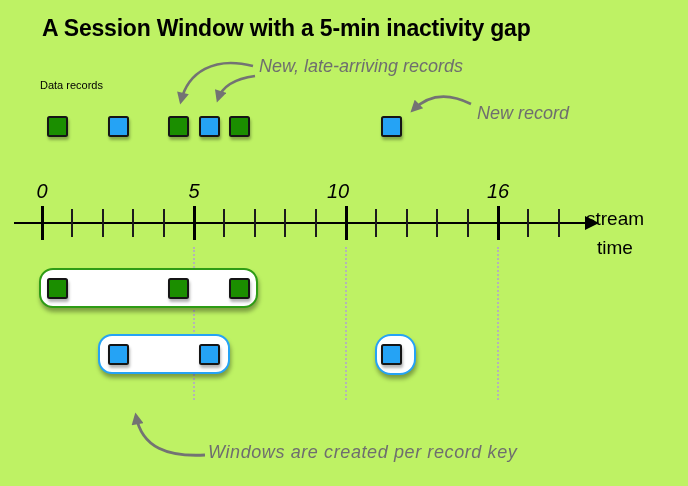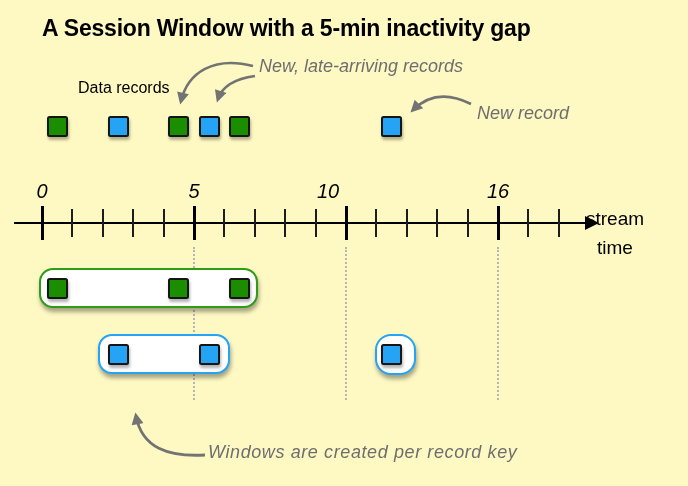--- a/index.html
+++ b/index.html
@@ -1,28 +1,27 @@
 <!DOCTYPE html>
 <html><head>
 <meta charset="utf-8">
 <style>
   html,body { margin:0; padding:0; background:#ffffff; }
   #canvas {
-    position:relative; width:688px; height:486px; background:#fef9c3;
+    position:relative; width:688px; height:486px; background:#bef264;
     overflow:hidden; font-family:"Liberation Sans", sans-serif;
   }
   .title {
     position:absolute; left:42px; top:15px;
     font-size:23px; font-weight:bold; color:#000; letter-spacing:-0.2px;
     white-space:nowrap;
   }
   .data-records-label {
-    position:absolute; left:40px; top:79px; font-size:16px; color:#000;
+    position:absolute; left:40px; top:79px; font-size:11px; color:#000;
     white-space:nowrap;
-    margin-left:38px;
   }
   .hand {
     position:absolute; font-family:Liberation Sans, sans-serif; font-style:italic;
     color:#6e6e6e; white-space:nowrap;
   }
   .late-note   { left:259px; top:56px;  font-size:18px; }
   .newrec-note { left:477px; top:103px; font-size:18px; }
   .perkey-note { left:208px; top:442px; font-size:18px; letter-spacing:0.6px; }
   .stream-label {
     position:absolute; left:579px; top:204px; width:72px; text-align:center;
@@ -90,21 +89,21 @@
     <div class="tick minor" style="left: 101.8px;"></div>
     <div class="tick minor" style="left: 132.2px;"></div>
     <div class="tick minor" style="left: 162.6px;"></div>
     <div class="tick major" style="left: 192.5px;"></div>
     <div class="tick-label" style="left: 172px;">5</div>
     <div class="tick minor" style="left: 223.4px;"></div>
     <div class="tick minor" style="left: 253.8px;"></div>
     <div class="tick minor" style="left: 284.2px;"></div>
     <div class="tick minor" style="left: 314.6px;"></div>
     <div class="tick major" style="left: 344.5px;"></div>
-    <div class="tick-label" style="left: 306px;">10</div>
+    <div class="tick-label" style="left: 316px;">10</div>
     <div class="tick minor" style="left: 375.4px;"></div>
     <div class="tick minor" style="left: 405.8px;"></div>
     <div class="tick minor" style="left: 436.2px;"></div>
     <div class="tick minor" style="left: 466.6px;"></div>
     <div class="tick major" style="left: 496.5px;"></div>
     <div class="tick-label" style="left: 476px;">16</div>
     <div class="tick minor" style="left: 527.4px;"></div>
     <div class="tick minor" style="left: 557.8px;"></div>
     <div class="dotted" style="left: 193px;"></div>
     <div class="dotted" style="left: 345px;"></div>

